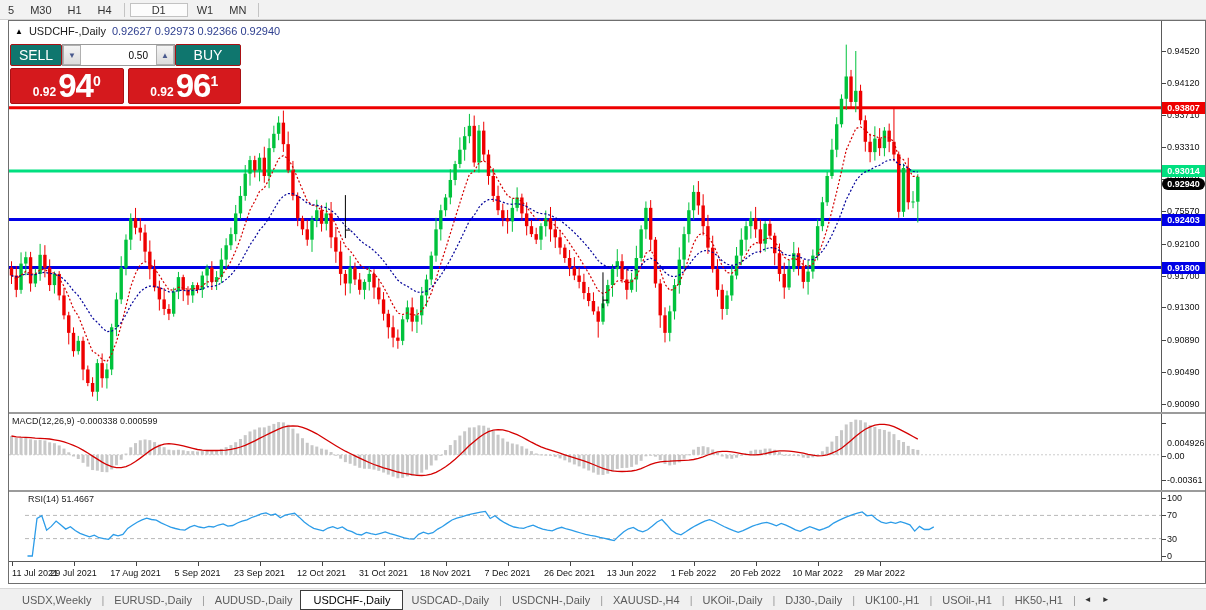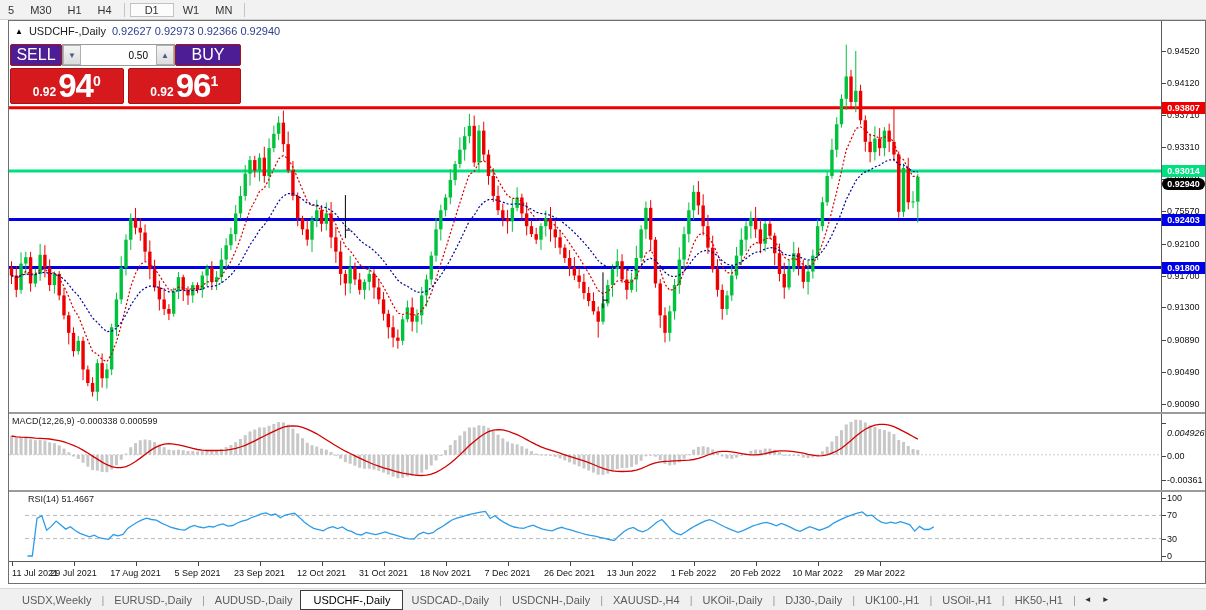--- a/index.html
+++ b/index.html
@@ -3,21 +3,21 @@
 <meta charset="utf-8">
 <style>
   html,body{margin:0;padding:0;background:#ffffff;}
   #screen{position:relative;width:1206px;height:610px;background:#fff;overflow:hidden;
           font-family:"Liberation Sans", sans-serif; -webkit-font-smoothing:antialiased;}
 
   
   #toolbar{position:absolute;left:0;top:0;width:1206px;height:19px;background:#f2f2f2;
            border-bottom:1px solid #cfcfcf;display:flex;align-items:center;font-size:11px;color:#333;}
   .tf-item{padding:1px 7px;margin:0 1px;cursor:default;}
-  .tf-item.active{background:#fcfcfc;border:1px solid #c2c2c2;padding:0 14px;}
+  .tf-item.active{background:#fcfcfc;border:1px solid #c2c2c2;padding:0 21px;}
   .tf-sep{width:1px;height:14px;background:#c4c4c4;margin:0 4px;}
 
   
   #window{position:absolute;left:8px;top:20px;width:1196px;height:562px;background:#fff;
           border:1px solid #6f6f6f;}
   .pane{position:absolute;left:0;background:#fff;}
   .pane svg{position:absolute;left:0;top:0;}
   .pane-sep{position:absolute;left:0;width:100%;height:2px;background:#9b9b9b;z-index:6;}
   #axis-col{position:absolute;right:0;top:0;width:43px;height:540px;border-left:1px solid #5a5a5a;
             background:#fff;z-index:5;}
@@ -28,21 +28,21 @@
 
   
   #title-row{position:absolute;left:6px;top:4px;z-index:8;font-size:11px;color:#1c1c1c;
              display:flex;align-items:center;gap:6px;white-space:nowrap;}
   #title-marker{font-size:8px;color:#000;}
   #title-ohlc{color:#2f4090;}
 
   
   #trade-panel{position:absolute;left:1px;top:23px;z-index:9;width:231px;}
   #tp-row1{display:flex;height:22px;}
-  .tp-btn{background:#4c1d95;border:1px solid #a91114;color:#fff;font-size:16px;
+  .tp-btn{background:#0f766e;border:1px solid #a91114;color:#fff;font-size:14px;
           display:flex;align-items:center;justify-content:center;border-radius:2px;}
   #sell-btn{width:50px;}
   #buy-btn{width:64px;}
   #tp-spinner{display:flex;flex:1;border:1px solid #9a9a9a;background:#fff;}
   .spin-btn{width:16px;background:linear-gradient(#f4f4f4,#dcdcdc);border:1px solid #b0b0b0;
             color:#4a5a8e;font-size:8px;display:flex;align-items:center;justify-content:center;}
   #volume-input{flex:1;border:none;outline:none;font-size:10px;color:#000;text-align:right;
                 padding-right:8px;width:60px;font-family:"Liberation Sans",sans-serif;}
   #tp-row2{display:flex;margin-top:2px;gap:4px;height:36px;}
   .price-box{flex:1;background:#d5191d;border:1px solid #a91114;border-radius:2px;color:#fff;
@@ -749,21 +749,21 @@
         <div class="axis-tick" style="top: 350.86px;"></div>
         <div class="axis-label" style="top: 345.86px;">0.90490</div>
         <div class="axis-tick" style="top: 382.707px;"></div>
         <div class="axis-label" style="top: 377.707px;">0.90090</div>
         <div class="axis-badge" style="top: 80.7675px; background: rgb(238, 0, 0); color: rgb(255, 255, 255);">0.93807</div>
         <div class="axis-badge" style="top: 143.904px; background: rgb(0, 224, 128); color: rgb(255, 255, 255);">0.93014</div>
         <div class="axis-badge" style="top: 192.551px; background: rgb(0, 0, 230); color: rgb(255, 255, 255);">0.92403</div>
         <div class="axis-badge" style="top: 240.561px; background: rgb(0, 0, 230); color: rgb(255, 255, 255);">0.91800</div>
         <div class="axis-badge" style="top: 156.796px; background: rgb(0, 0, 0); color: rgb(255, 255, 255); border-radius: 6px;">0.92940</div>
         <div class="axis-tick" style="top: 402.382px;"></div>
-        <div class="axis-label" style="top: 407px; font-style: italic;">0.004926</div>
+        <div class="axis-label" style="top: 417px;">0.004926</div>
         <div class="axis-tick" style="top: 434.789px;"></div>
         <div class="axis-label" style="top: 429.789px;">0.00</div>
         <div class="axis-tick" style="top: 458.539px;"></div>
         <div class="axis-label" style="top: 453.539px;">-0.00361</div>
         <div class="axis-tick" style="top: 477px;"></div>
         <div class="axis-label" style="top: 472px;">100</div>
         <div class="axis-tick" style="top: 494.4px;"></div>
         <div class="axis-label" style="top: 489.4px;">70</div>
         <div class="axis-tick" style="top: 517.6px;"></div>
         <div class="axis-label" style="top: 512.6px;">30</div>

